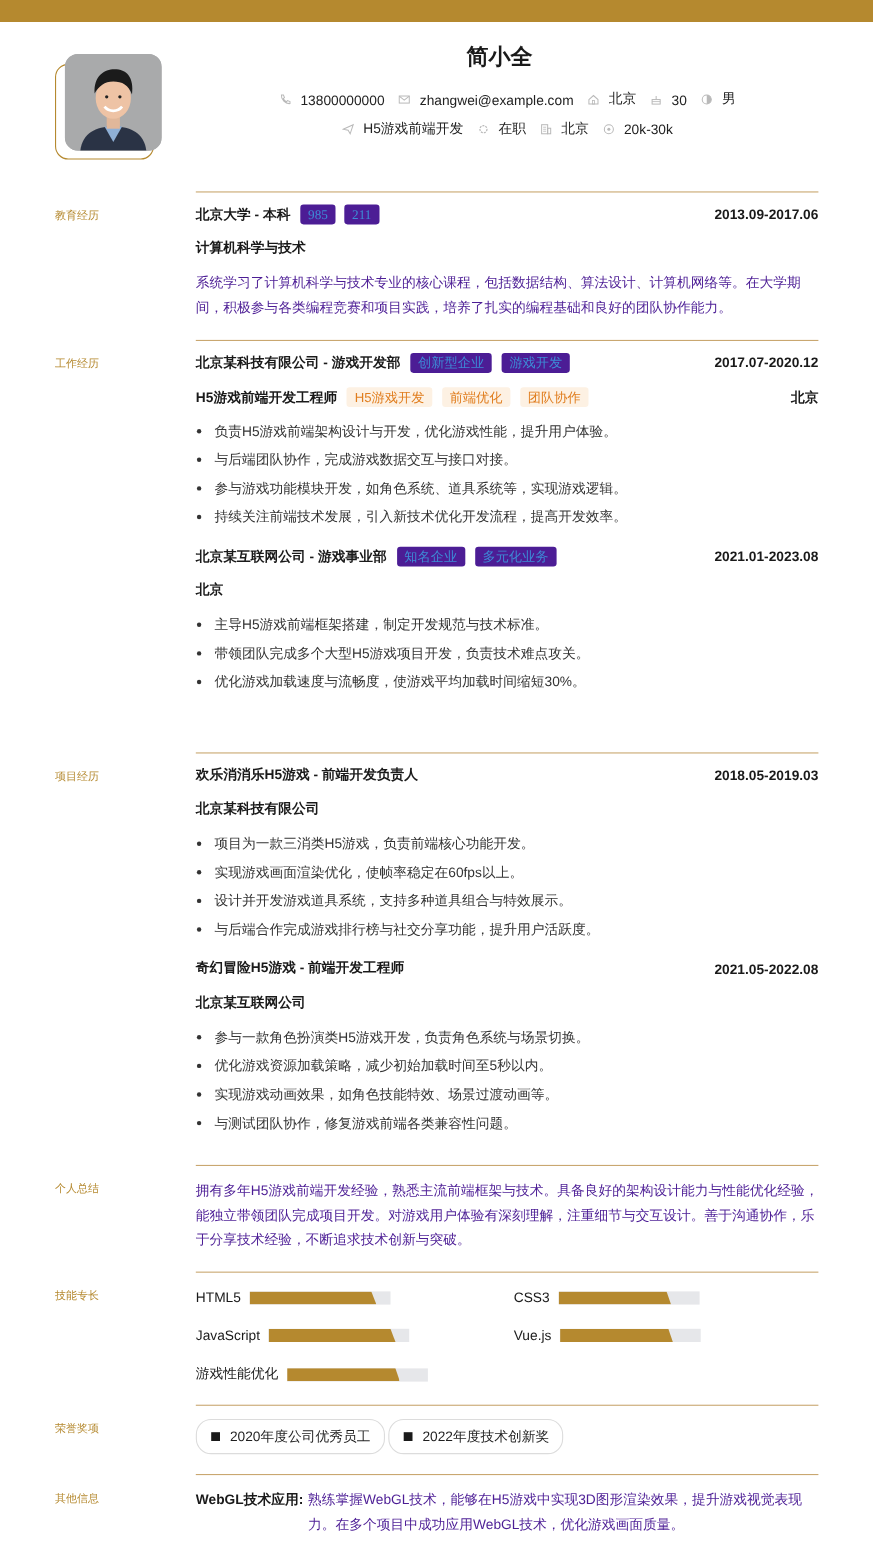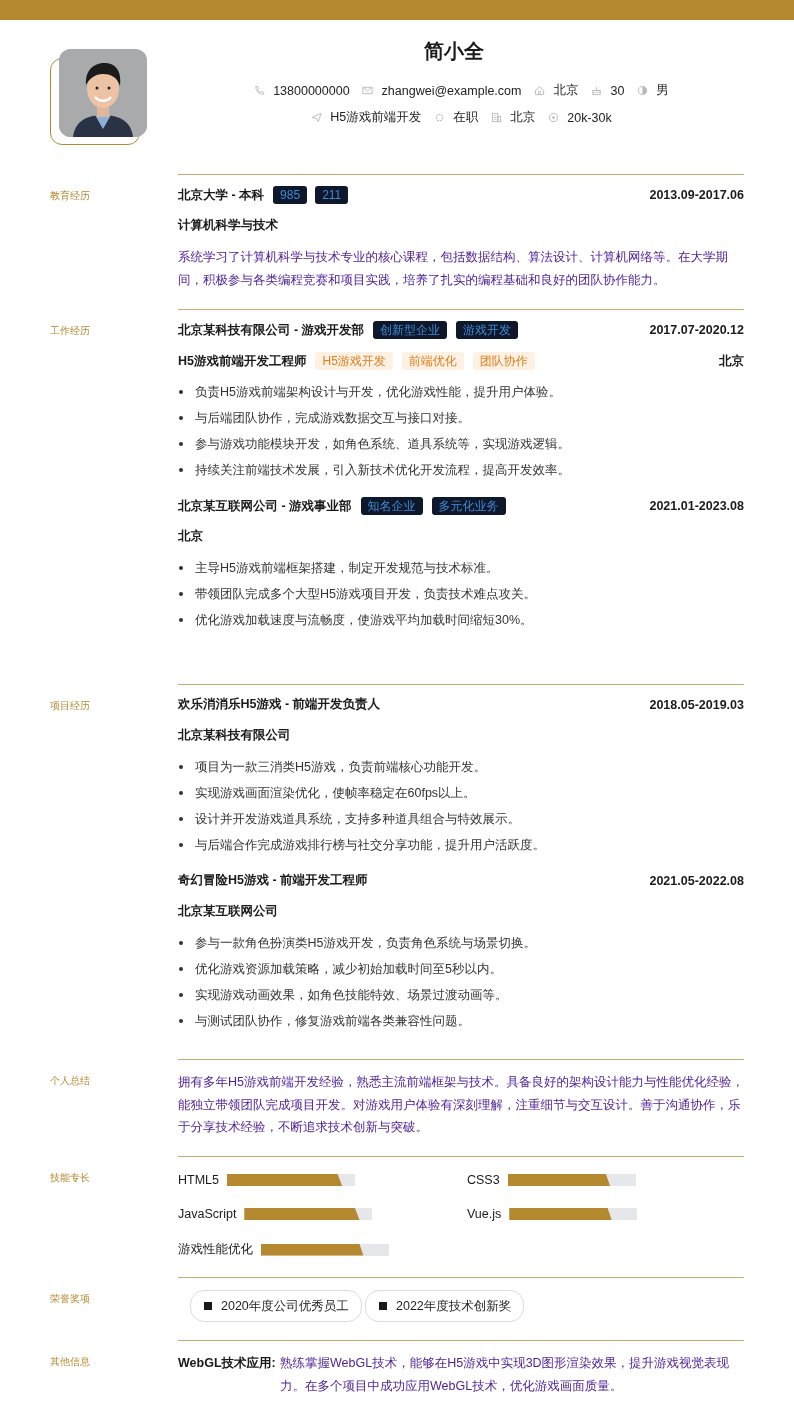--- a/index.html
+++ b/index.html
@@ -21,34 +21,34 @@
   .sec-label { position: absolute; left: 50px; font-size: 10px; color: #b5892f; }
   .sec-rule { position: absolute; left: 178px; width: 566px; height: 1px; background: #c9a770; }
   .content { position: absolute; left: 178px; width: 566px; }
 
   .row { position: absolute; left: 0; width: 566px; display: flex; align-items: center; justify-content: space-between; }
   .row-left { display: flex; align-items: center; }
   .title { font-size: 12.5px; font-weight: bold; color: #1a1a1a; text-align: right; }
   .date { font-size: 12.5px; font-weight: bold; color: #1a1a1a; }
   .loc { font-size: 12.5px; font-weight: bold; color: #1a1a1a; }
   .tag { display: inline-block; font-size: 12px; padding: 1px 7px; border-radius: 3px; margin-left: 9px; line-height: 16px; }
-  .tag.blue { background: #0f172a; color: #3d8bd6; }
+  .tag.blue { background: #4c1d95; color: #3d8bd6; font-family: Liberation Serif, serif; }
   .tag.orange { background: #fdf1e3; color: #e07d1e; }
   .para { position: absolute; left: 0; width: 566px; font-size: 12.5px; line-height: 22.5px; color: #4c1d95; }
   .bullets { position: absolute; left: 0; width: 566px; list-style: none; }
   .bullets li { position: relative; padding-left: 17px; font-size: 12.5px; line-height: 26px; color: #333; }
   .bullets li::before { content: ""; position: absolute; left: 1px; top: 11px; width: 4px; height: 4px; border-radius: 50%; background: #333; }
 
   
   .skill { position: absolute; display: flex; align-items: center; font-size: 12.5px; color: #1a1a1a; }
   .skill .bar { position: relative; height: 12px; background: #e6e7ea; margin-left: 8px; }
   .skill .fill { position: absolute; left: 0; top: 0; height: 12px; background: #b5892f; clip-path: polygon(0 0, 96% 0, 100% 100%, 0 100%); }
 
   
-  .award { position: absolute; top: 0; height: 32px; border: 1px solid #dcdcdc; border-radius: 14px; display: flex; align-items: center; padding: 0 12px 0 13px; font-size: 12.5px; color: #1f1f1f; margin-left: 12px; }
+  .award { position: absolute; top: 0; height: 32px; border: 1px solid #dcdcdc; border-radius: 14px; display: flex; align-items: center; padding: 0 12px 0 13px; font-size: 12.5px; color: #1f1f1f; }
   .award .sq { width: 8px; height: 8px; background: #1a1a1a; margin-right: 9px; }
 
   .other-label { font-weight: bold; font-size: 12.5px; color: #1a1a1a; }
 </style>
 </head>
 <body>
 
 <div class="topbar"></div>
 
 <div class="photo-frame"></div>

